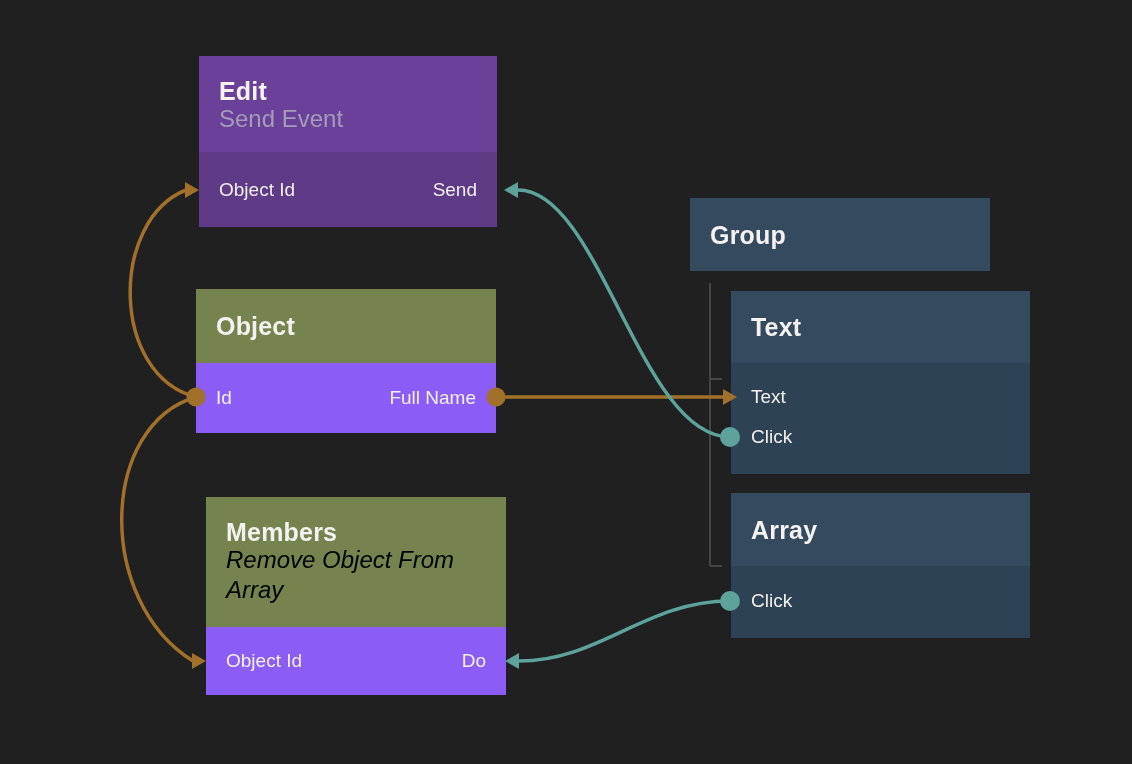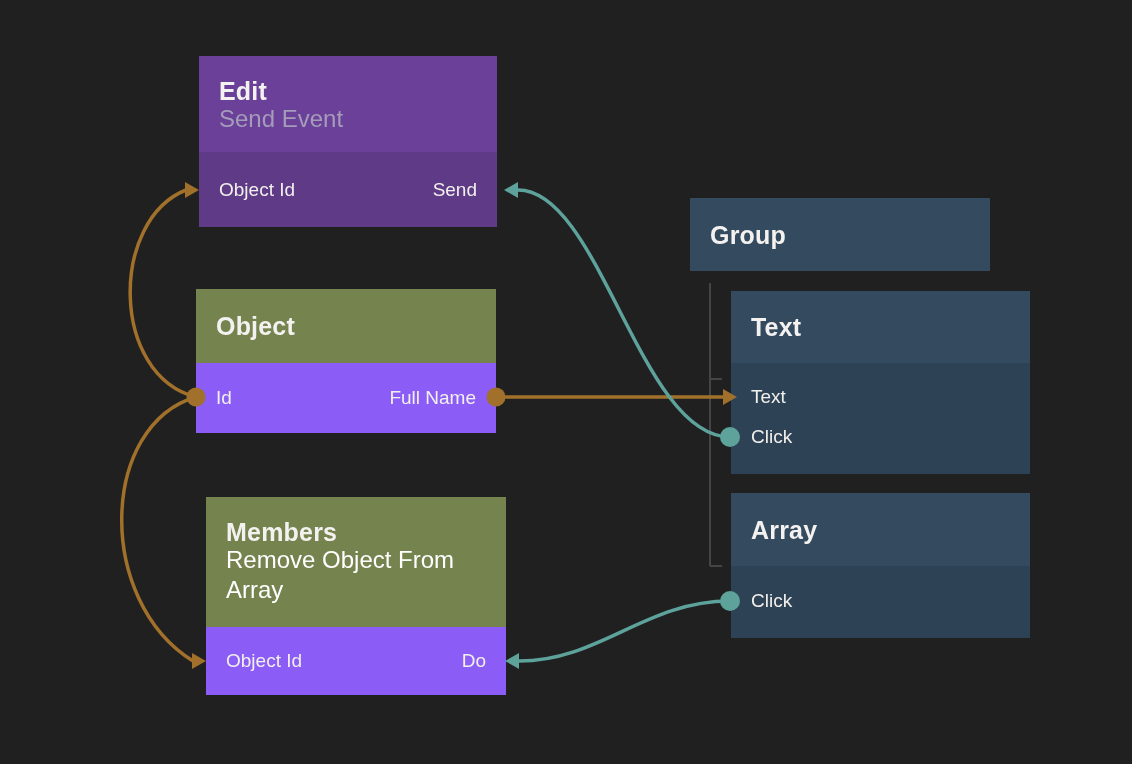--- a/index.html
+++ b/index.html
@@ -72,21 +72,21 @@
   }
   .port {
     color: #f2f0ec;
   }
   
   .purple .head { background: #6b4099; }
   .purple .nbody { background: #5e3a87; }
   .purple .subtitle { color: #a49cb9; }
   .olive .head { background: #75834e; }
   .olive .nbody { background: #8b5cf6; }
-  .olive .subtitle { color: #ffffff; }
+  .olive .subtitle { color: #000000; font-style: italic; }
   .blue .head { background: #344a5f; }
   .blue .nbody { background: #2e4255; }
 
   
   .n-edit    { left: 199px; top: 56px;  width: 298px; }
   .n-edit    .head  { height: 96px; padding-top: 22px; }
   .n-edit    .nbody { height: 75px; }
   .n-object  { left: 196px; top: 289px; width: 300px; }
   .n-object  .head  { height: 74px; }
   .n-object  .nbody { height: 70px; }

